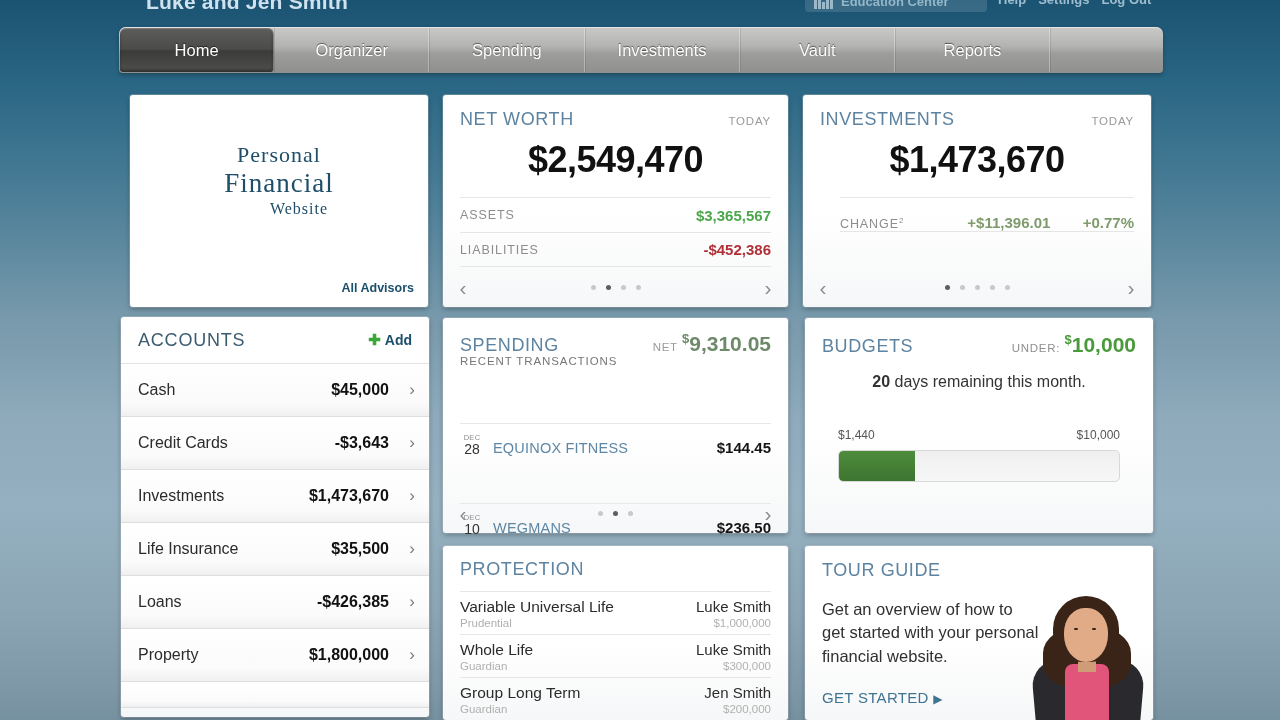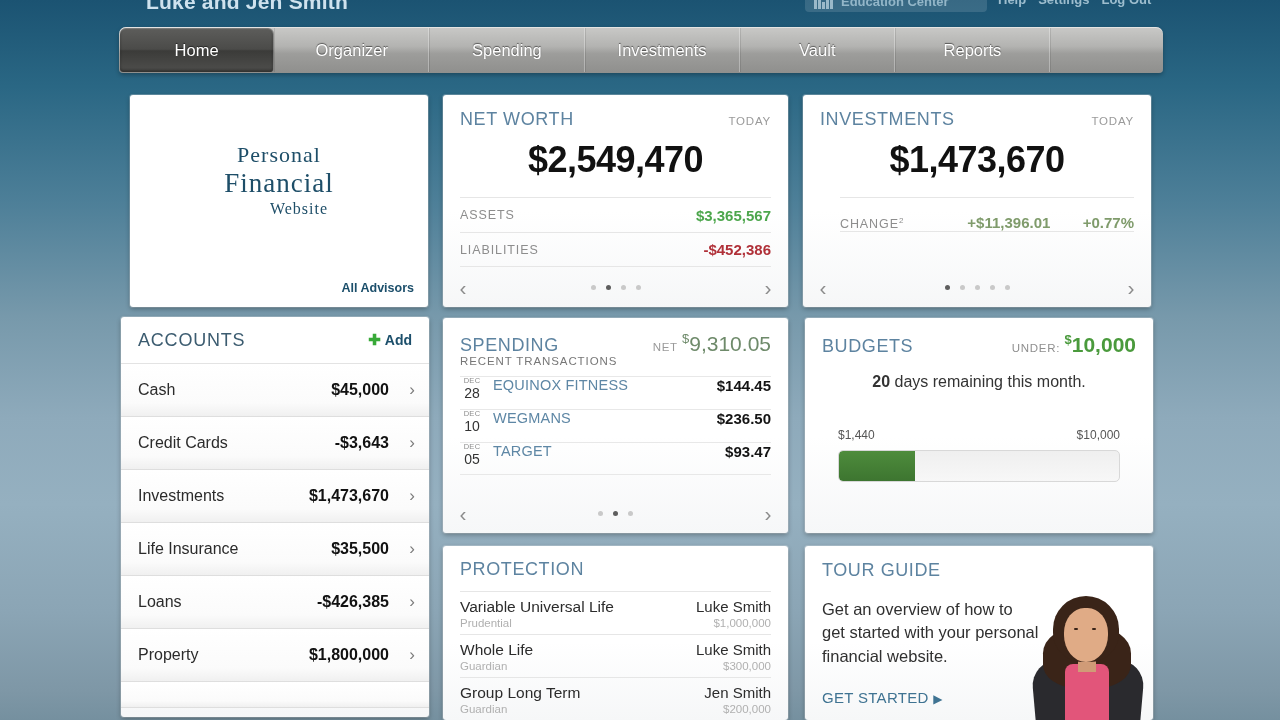--- a/index.html
+++ b/index.html
@@ -150,26 +150,26 @@
   .acc-row .name { flex: 1; font-size: 16px; color: #2b2b2b; }
   .acc-row .amt { font-size: 16px; font-weight: bold; color: #111; }
   .acc-row .chev { width: 26px; text-align: right; color: #7c7c7c; font-size: 17px; }
   .acc-row.partial { height: 26px; }
 
   
   #spending { left: 443px; top: 318px; width: 345px; height: 215px; }
   .sp-head { position:absolute; top:13px; left:17px; right:17px;
              display:flex; justify-content:space-between; align-items:baseline;}
   .sp-net-lbl { font-size: 11.5px; color: #9a9a9a; letter-spacing:.6px;}
-  .sp-net { font-size: 21px; color: #6e8a6a; font-weight: normal; }
+  .sp-net { font-size: 21px; color: #6e8a6a; font-weight: bold; }
   .sp-net .cur { font-size: 13px; vertical-align: super; }
   .sp-sub { position:absolute; top:37px; left:17px; font-size:11.5px;
             color:#777; letter-spacing:.9px;}
   .tx-list { position: absolute; top: 58px; left: 17px; right: 17px; }
-  .tx { display:flex; align-items:flex-start; height: 33px; border-top:1px solid #e8e8e8;}
+  .tx { display:flex; align-items:flex-end; height: 33px; border-top:1px solid #e8e8e8;margin-top:47px;}
   .tx:last-child { border-bottom: 1px solid #e8e8e8; }
   .tx .date { width: 24px; text-align:center; line-height:1; margin-right: 9px;}
   .tx .date .mo { display:block; font-size: 7.5px; color:#8d8d8d; letter-spacing:.3px;}
   .tx .date .dy { display:block; font-size: 14px; color:#333; margin-top:1px;}
   .tx .merch { flex:1; font-size: 14.5px; color:#5e87a5; letter-spacing:.2px;}
   .tx .amt { font-size: 15px; font-weight: bold; color:#141414;}
 
   
   #budgets { left: 805px; top: 318px; width: 348px; height: 215px; }
   .bg-head { position:absolute; top:14px; left:17px; right:17px;

